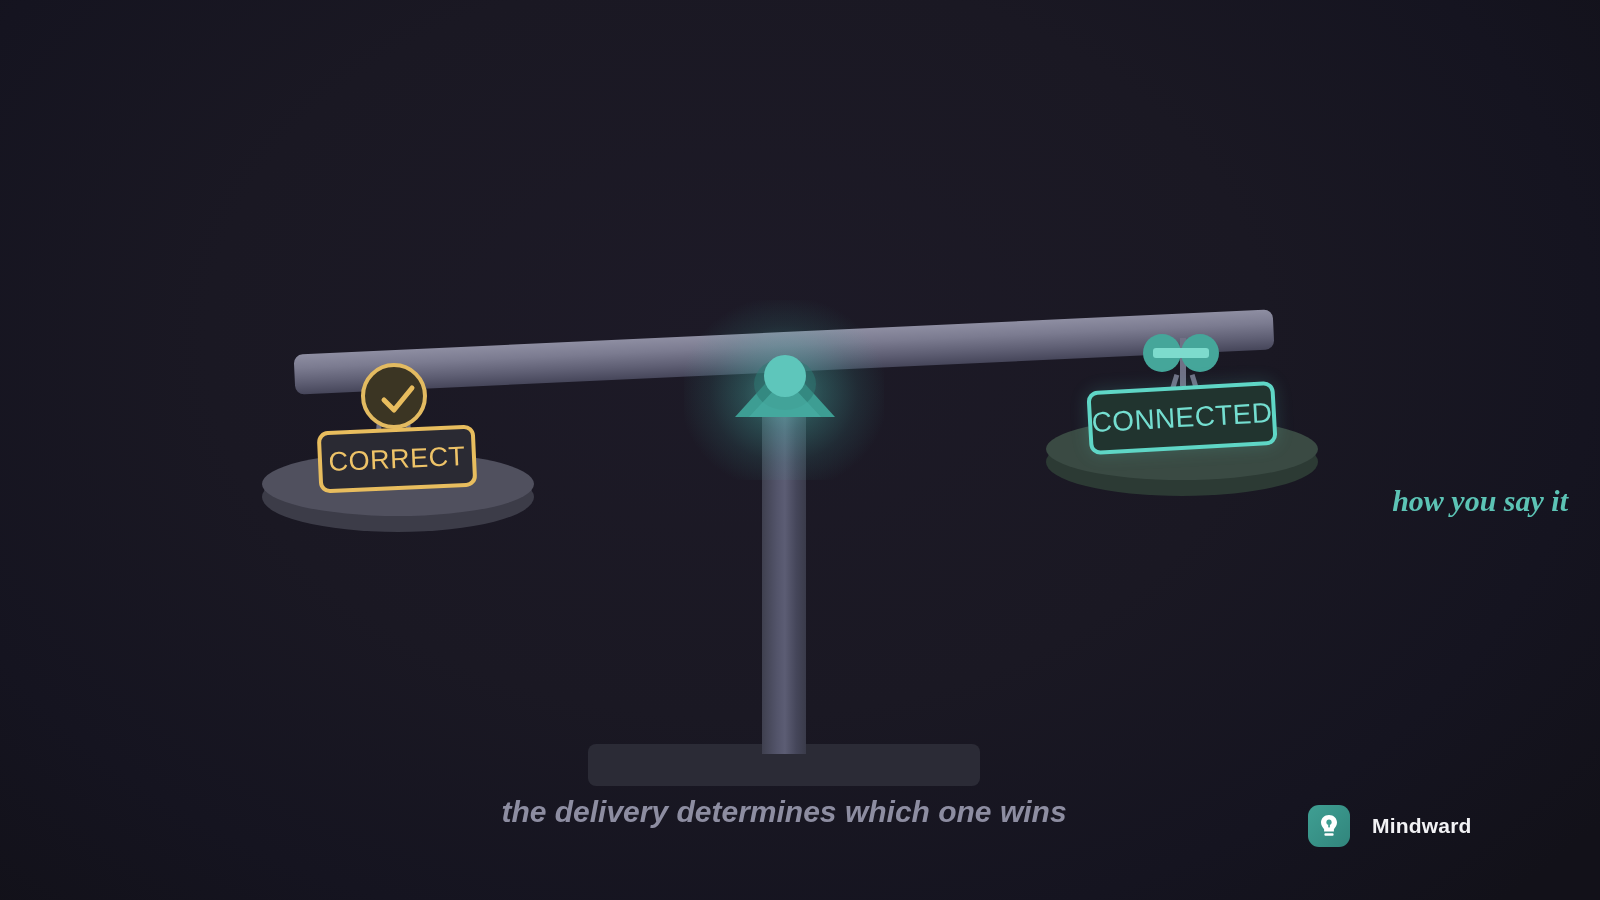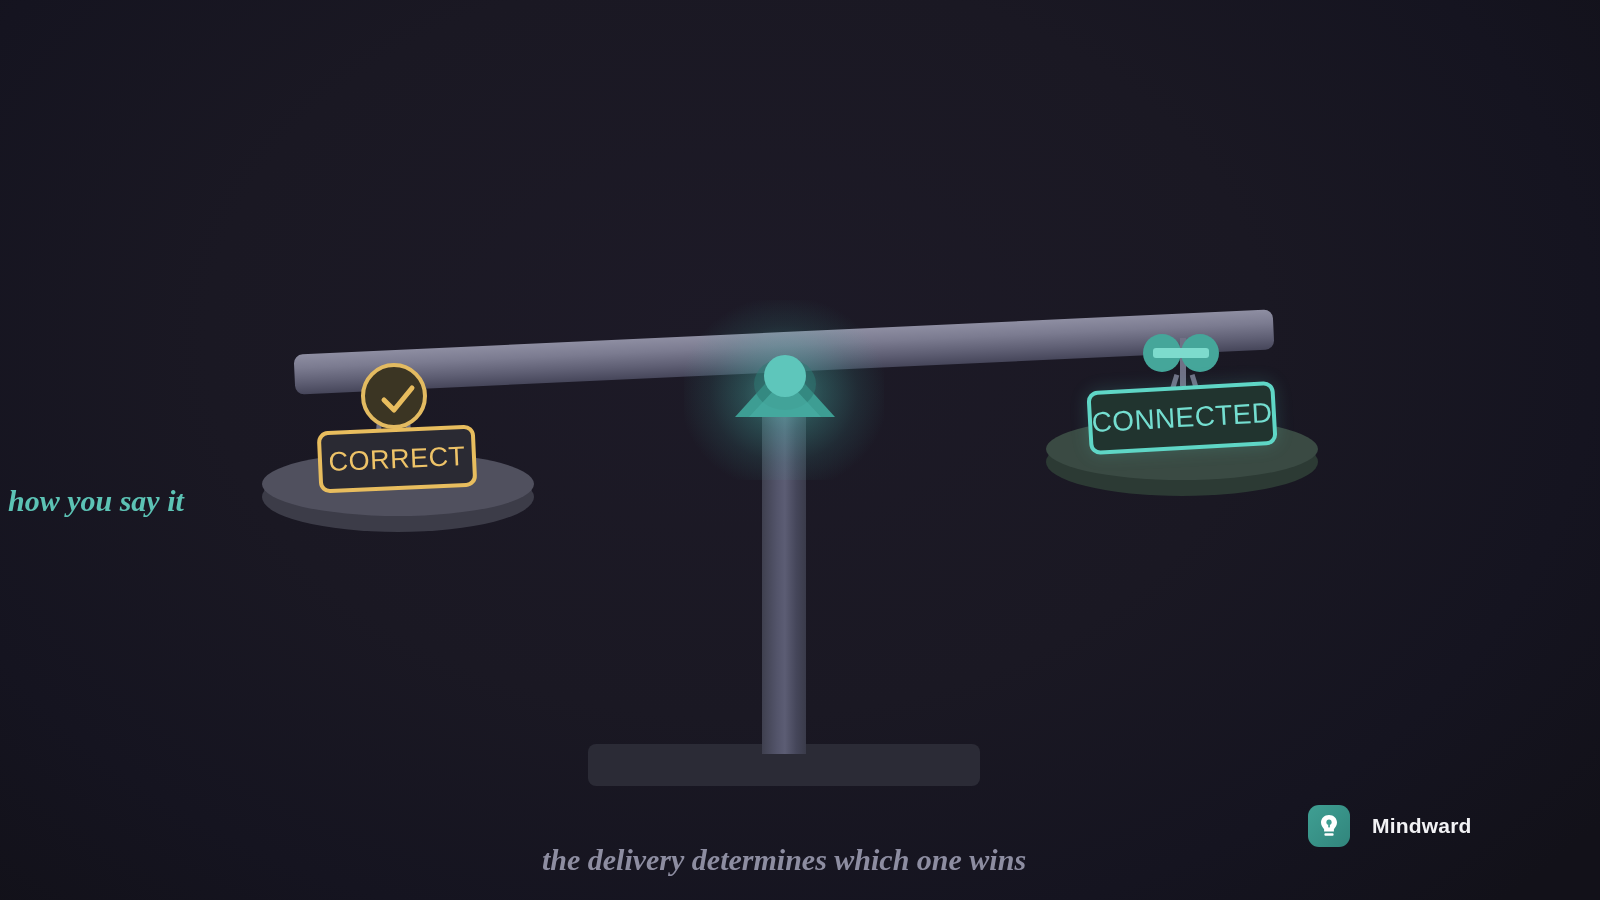--- a/index.html
+++ b/index.html
@@ -248,42 +248,41 @@
   .sign-connected .txt {
     color: #74ded0;
     font-size: 28px;
     letter-spacing: 0.4px;
     white-space: nowrap;
   }
 
   
   .caption-center {
     position: absolute;
-    left: 8px;
+    left: 0;
     top: 484px;
     width: 1568px;
-    text-align: left;
+    text-align: right;
     font-family: "Liberation Serif", serif;
     font-style: italic;
     font-weight: 700;
     font-size: 30px;
     color: #5cc3b5;
   }
   .caption-bottom {
     position: absolute;
     left: 0;
     top: 795px;
     width: 1568px;
     text-align: center;
-    font-family: Liberation Serif, serif;
+    font-family: Liberation Sans, sans-serif;
     font-style: italic;
     font-weight: 700;
     font-size: 30px;
     color: #8d8da1;
-    margin-top: 48px;
   }
 
   
   .brand {
     position: absolute;
     left: 1308px;
     top: 805px;
     display: flex;
     align-items: center;
     gap: 22px;

